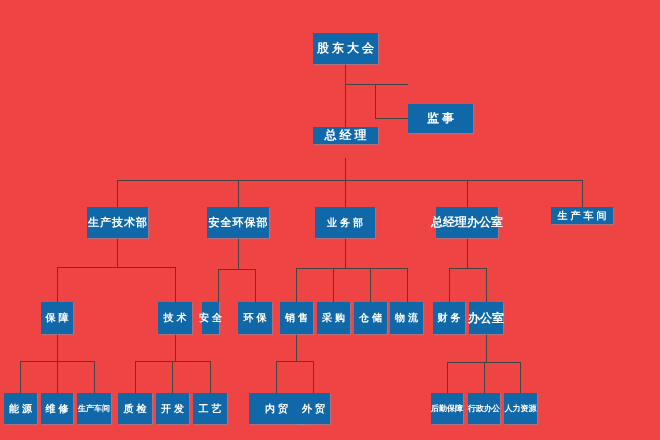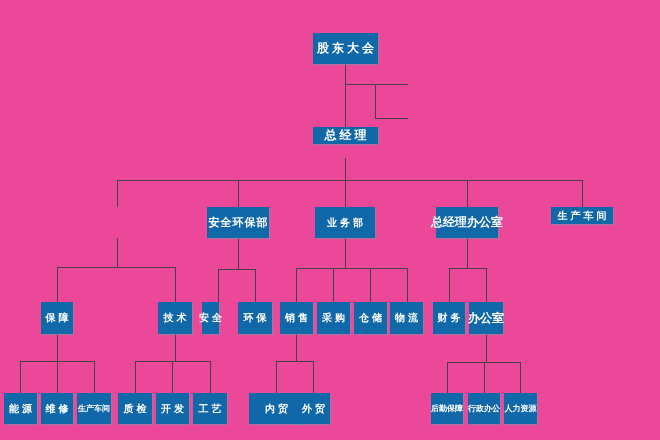--- a/index.html
+++ b/index.html
@@ -4,21 +4,21 @@
 <style>
   html, body {
     margin: 0;
     padding: 0;
     background: #ffffff;
   }
   .canvas {
     position: relative;
     width: 660px;
     height: 440px;
-    background: #ec4899;
+    background: #ef4444;
     font-family: "Liberation Sans", "DejaVu Sans", sans-serif;
     overflow: hidden;
   }
   .node {
     position: absolute;
     background: var(--box-color, #1068A8);
     color: #ffffff;
     display: flex;
     align-items: center;
     justify-content: center;
@@ -104,22 +104,24 @@
   <div class="vline" style="left:276px;top:361px;height:32px"></div>
   <div class="vline" style="left:313px;top:361px;height:32px"></div>
 
   <div class="vline" style="left:486px;top:334px;height:28px"></div>
   <div class="hline" style="left:447px;top:362px;width:73px"></div>
   <div class="vline" style="left:447px;top:362px;height:31px"></div>
   <div class="vline" style="left:484px;top:362px;height:31px"></div>
   <div class="vline" style="left:520px;top:362px;height:31px"></div>
 
   <div class="node n-big" style="left:313px;top:33px;width:65px;height:31px">股东大会</div>
+  <div class="node n-big" style="left:408px;top:104px;width:65px;height:29px">监事</div>
   <div class="node n-big" style="left:313px;top:127px;width:65px;height:17px">总经理</div>
 
+  <div class="node n-ls1" style="left:87px;top:207px;width:61px;height:31px">生产技术部</div>
   <div class="node n-ls1" style="left:207px;top:207px;width:62px;height:31px">安全环保部</div>
   <div class="node n-ls3" style="left:315px;top:207px;width:60px;height:31px">业务部</div>
   <div class="node n-mid" style="left:436px;top:207px;width:62px;height:31px">总经理办公室</div>
   <div class="node n-ls3" style="left:551px;top:207px;width:62px;height:17px">生产车间</div>
 
   <div class="node n-ls3" style="left:41px;top:302px;width:32px;height:32px">保障</div>
   <div class="node n-ls3" style="left:158px;top:302px;width:34px;height:32px">技术</div>
   <div class="node n-ls3" style="left:202px;top:302px;width:17px;height:32px">安全</div>
   <div class="node n-ls3" style="left:238px;top:302px;width:34px;height:32px">环保</div>
   <div class="node n-ls3" style="left:280px;top:302px;width:33px;height:32px">销售</div>

